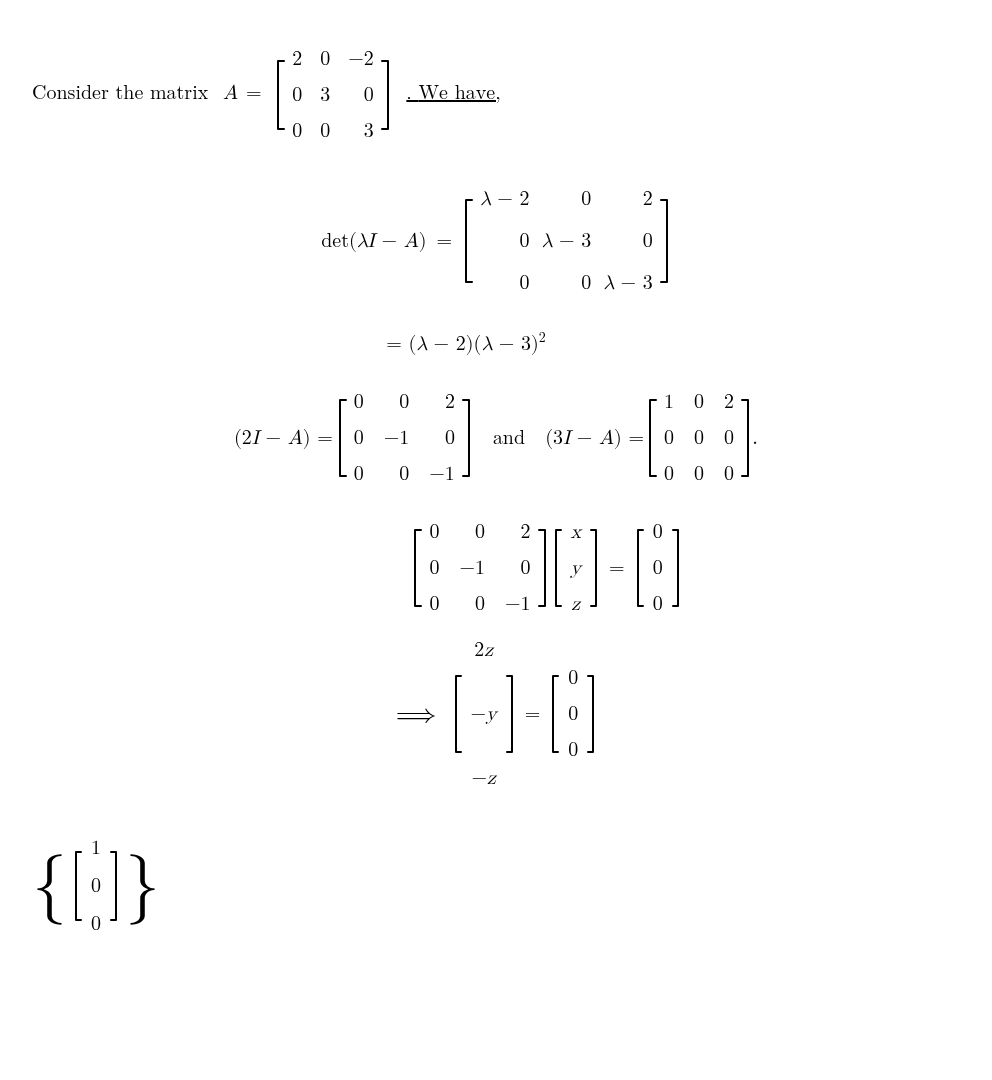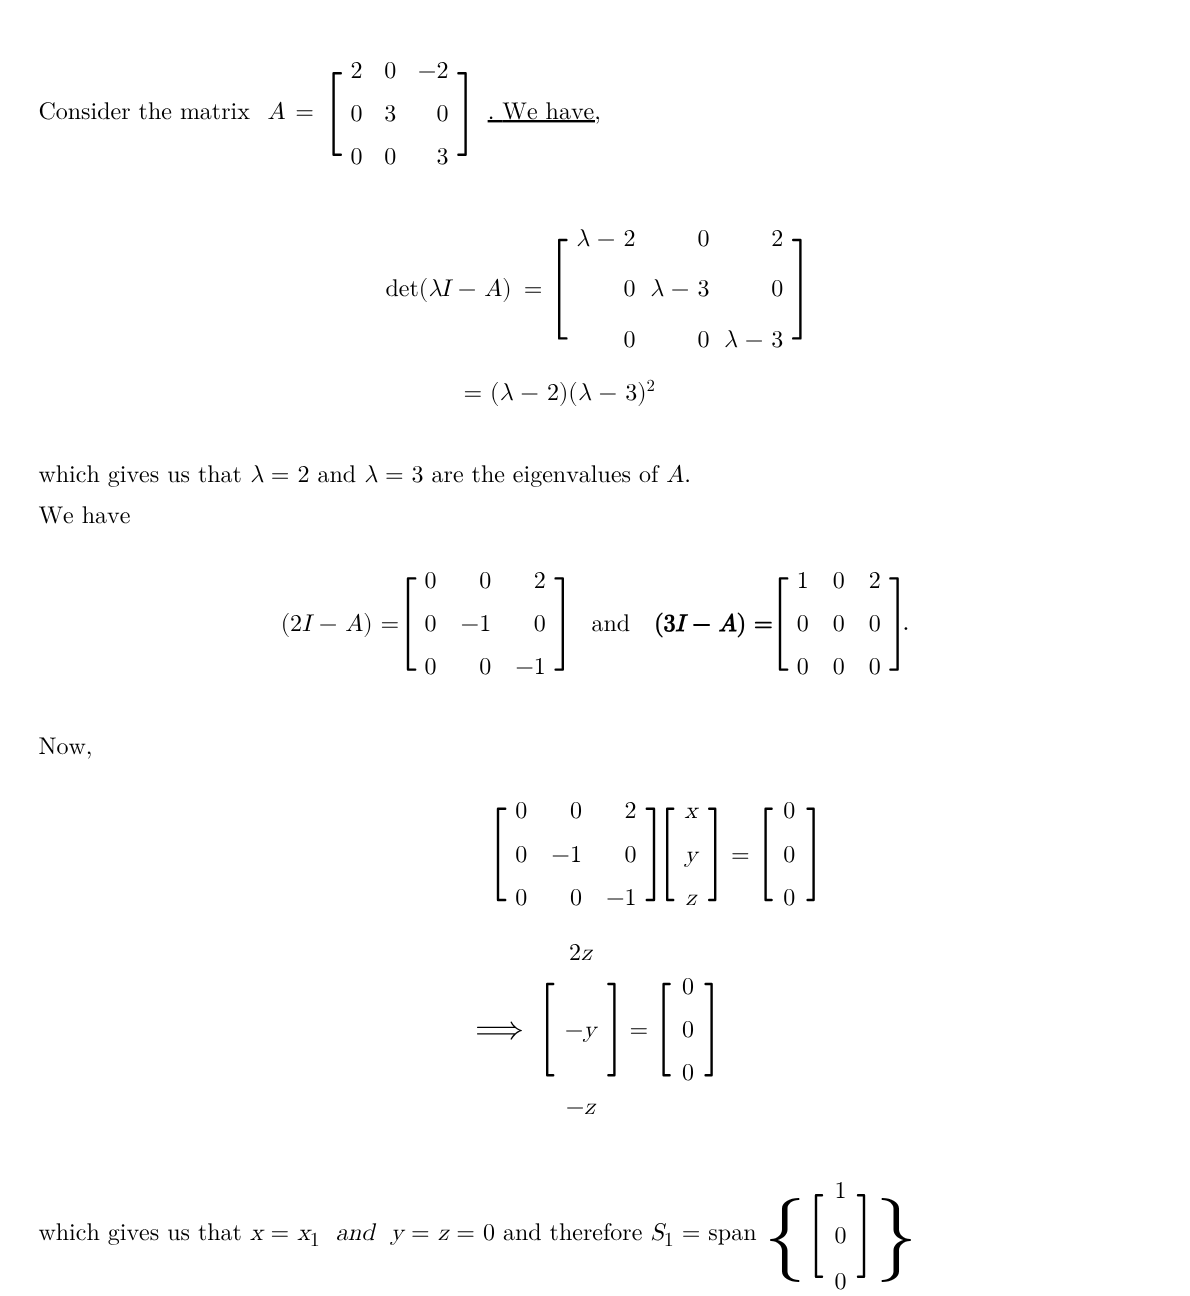--- a/index.html
+++ b/index.html
@@ -105,29 +105,25 @@
             <span>0</span>
           <span>0</span>
             <span>0</span>
             <span><span class="lam">λ</span> − 3</span>
         </span>
         <svg width="14" height="86" viewBox="0 0 14 86">
             <path d="M4,2 L10,2 L10,84 L4,84" stroke="black" stroke-width="2" fill="none" stroke-linejoin="round" stroke-linecap="round"></path>
           </svg>
       </span>
     </div>
-    <div class="math-row" style="margin-top:8px; margin-right:0; justify-content:center;">
+    <div class="math-row" style="margin-top:24px; margin-right:0; justify-content:center;">
       <span style="margin-left:-60px;">= (<span class="lam">λ</span> − 2)(<span class="lam">λ</span> − 3)<sup>2</sup></span>
     </div>
   </div>
 
-  <div class="paragraph" style="margin-top:30px;">
-    <span>which gives us that <span class="lam">λ</span> = 2 and <span class="lam">λ</span> = 3 are the eigenvalues of <span class="var">A</span>.</span><br>
-    <span>We have</span>
-  </div>
 
   <div class="math-block" style="margin-top:16px; flex-direction:row; justify-content:center; align-items:center; gap:0;">
     <div class="math-row" style="align-items:center;">
 
       <span style="margin-right:3px;">(2<span class="var">I</span> − <span class="var">A</span>) =</span>
 
       <span class="matrix-wrap">
         <svg width="14" height="80" viewBox="0 0 14 80">
             <path d="M10,2 L4,2 L4,78 L10,78" stroke="black" stroke-width="2" fill="none" stroke-linejoin="round" stroke-linecap="round"></path>
           </svg>
@@ -141,21 +137,21 @@
           <span>0</span>
             <span>0</span>
             <span>−1</span>
         </span>
         <svg width="14" height="80" viewBox="0 0 14 80">
             <path d="M4,2 L10,2 L10,78 L4,78" stroke="black" stroke-width="2" fill="none" stroke-linejoin="round" stroke-linecap="round"></path>
           </svg>
       </span>
       <span style="margin:0 20px;">and</span>
 
-      <span style="margin-right:2px;font-weight:bold;">(3<span class="var">I</span> − <span class="var">A</span>) =</span>
+      <span style="margin-right:2px;">(3<span class="var">I</span> − <span class="var">A</span>) =</span>
 
       <span class="matrix-wrap">
         <svg width="14" height="80" viewBox="0 0 14 80">
             <path d="M10,2 L4,2 L4,78 L10,78" stroke="black" stroke-width="2" fill="none" stroke-linejoin="round" stroke-linecap="round"></path>
           </svg>
         <span class="matrix-grid cols3" style="column-gap:20px; row-gap:6px;">
           <span>1</span>
             <span>0</span>
             <span>2</span>
           <span>0</span>
@@ -166,23 +162,20 @@
             <span>0</span>
         </span>
         <svg width="14" height="80" viewBox="0 0 14 80">
             <path d="M4,2 L10,2 L10,78 L4,78" stroke="black" stroke-width="2" fill="none" stroke-linejoin="round" stroke-linecap="round"></path>
           </svg>
       </span>
       <span style="font-size:1.1em;">.</span>
     </div>
   </div>
 
-  <div class="paragraph" style="margin-top:28px;">
-    <span>Now,</span>
-  </div>
 
   <div class="math-block" style="margin-top:16px; align-items:center;">
 
     <div class="math-row" style="margin-bottom:10px; margin-left:100px;">
       <span class="matrix-wrap">
         <svg width="14" height="80" viewBox="0 0 14 80">
             <path d="M10,2 L4,2 L4,78 L10,78" stroke="black" stroke-width="2" fill="none" stroke-linejoin="round" stroke-linecap="round"></path>
           </svg>
         <span class="matrix-grid cols3" style="column-gap:20px; row-gap:6px;">
           <span>0</span>
@@ -258,21 +251,20 @@
           <span>0</span>
         </span>
         <svg width="12" height="80" viewBox="0 0 12 80">
             <path d="M4,2 L9,2 L9,78 L4,78" stroke="black" stroke-width="2" fill="none" stroke-linejoin="round" stroke-linecap="round"></path>
           </svg>
       </span>
     </div>
   </div>
 
   <div class="paragraph" style="margin-top:32px; display:flex; align-items:center; flex-wrap:wrap; gap:6px;">
-    <span>which gives us that <span class="var">x</span> = <span class="var">x</span><sub>1</sub> &nbsp;<span style="font-style:italic;">and</span>&nbsp; <span class="var">y</span> = <span class="var">z</span> = 0 and therefore <span class="var">S</span><sub>1</sub> = span</span>
 
     <span style="font-size:3.5em; line-height:1; vertical-align:middle;">{</span>
     <span class="matrix-wrap" style="vertical-align:middle;">
       <svg width="12" height="72" viewBox="0 0 12 72">
           <path d="M8,2 L3,2 L3,70 L8,70" stroke="black" stroke-width="2" fill="none" stroke-linejoin="round" stroke-linecap="round"></path>
         </svg>
       <span class="matrix-grid cols1" style="row-gap:4px; margin:0 6px;">
         <span>1</span>
         <span>0</span>
         <span>0</span>

